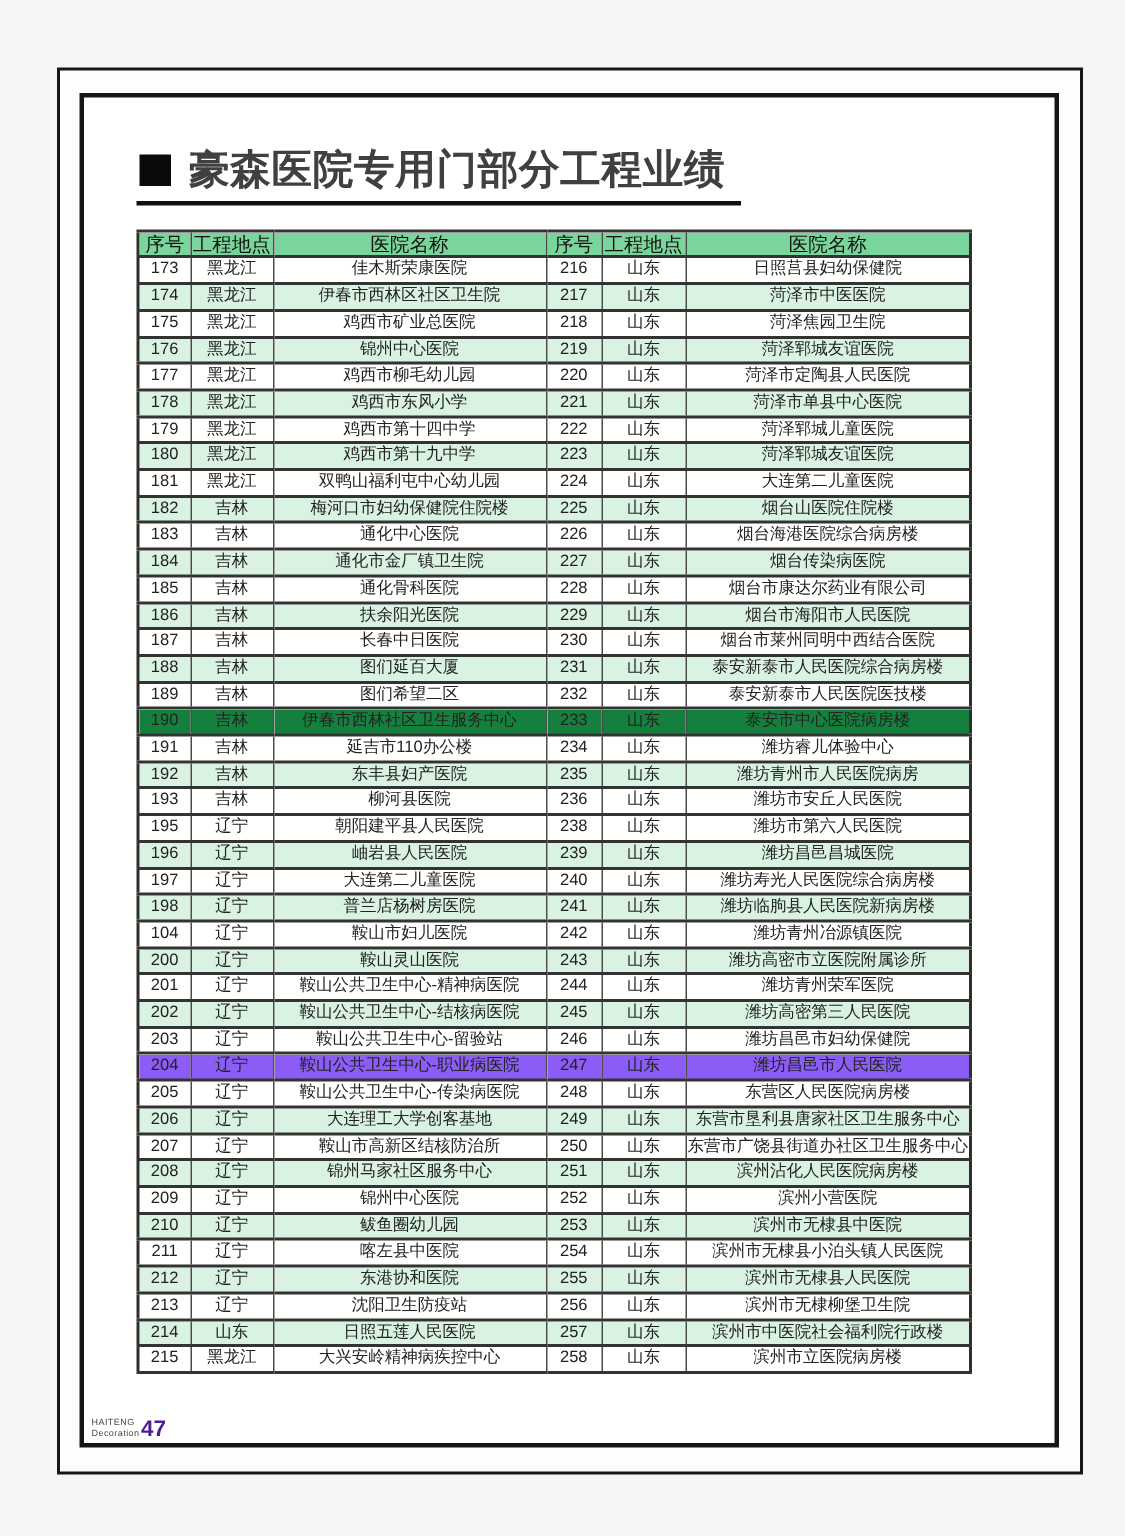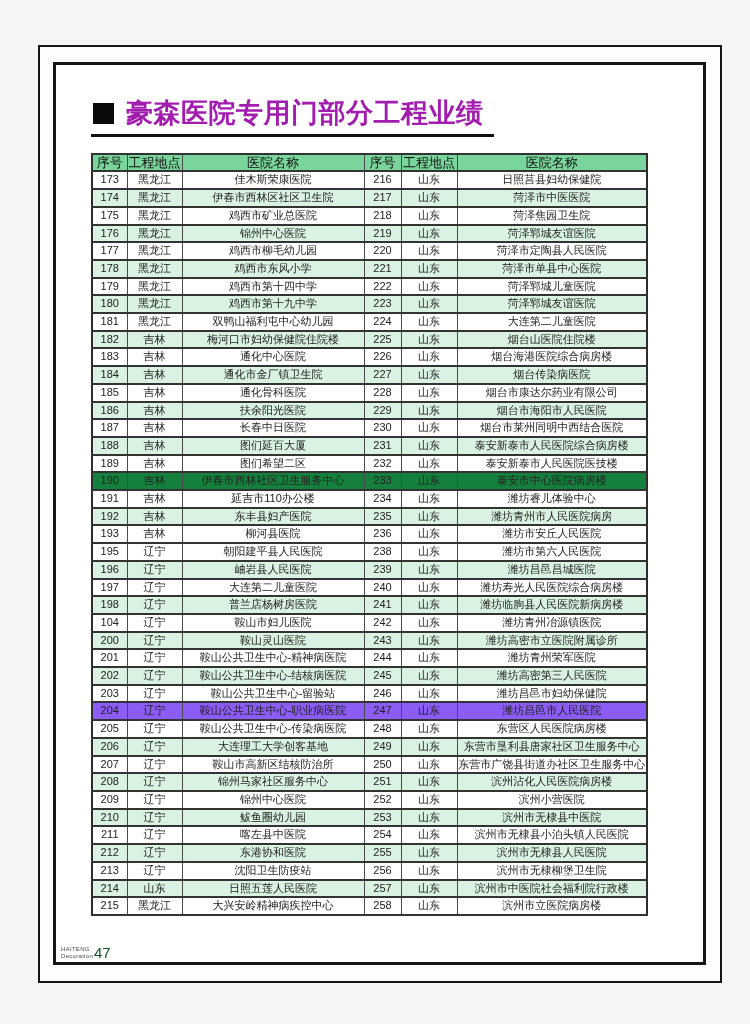--- a/index.html
+++ b/index.html
@@ -73,33 +73,33 @@
   .footer {
     position: absolute; left: 5px; bottom: 2px;
     display: flex; align-items: flex-end; gap: 1px;
   }
   .brand {
     display: flex; flex-direction: column;
     font-size: 6px; line-height: 1.15;
     color: #4b4b4b; letter-spacing: 0.3px;
   }
   .pagenum {
-    font-size: 15px; font-weight: normal; color: #14532d;
+    font-size: 15px; font-weight: bold; color: #4c1d95;
     line-height: 1;
   }
 </style>
 </head>
 <body>
 
 <div class="outer-frame">
   <div class="inner-frame">
 
     <div class="title-block">
       <span class="title-square"></span>
-      <h1 class="title" style="color: #a21caf;">豪森医院专用门部分工程业绩</h1>
+      <h1 class="title" style="color: #404040;">豪森医院专用门部分工程业绩</h1>
     </div>
 
     <table class="projects">
       <colgroup>
         <col style="width:35px">
           <col style="width:55px">
           <col style="width:182px">
         <col style="width:37px">
           <col style="width:56px">
           <col style="width:190px">

